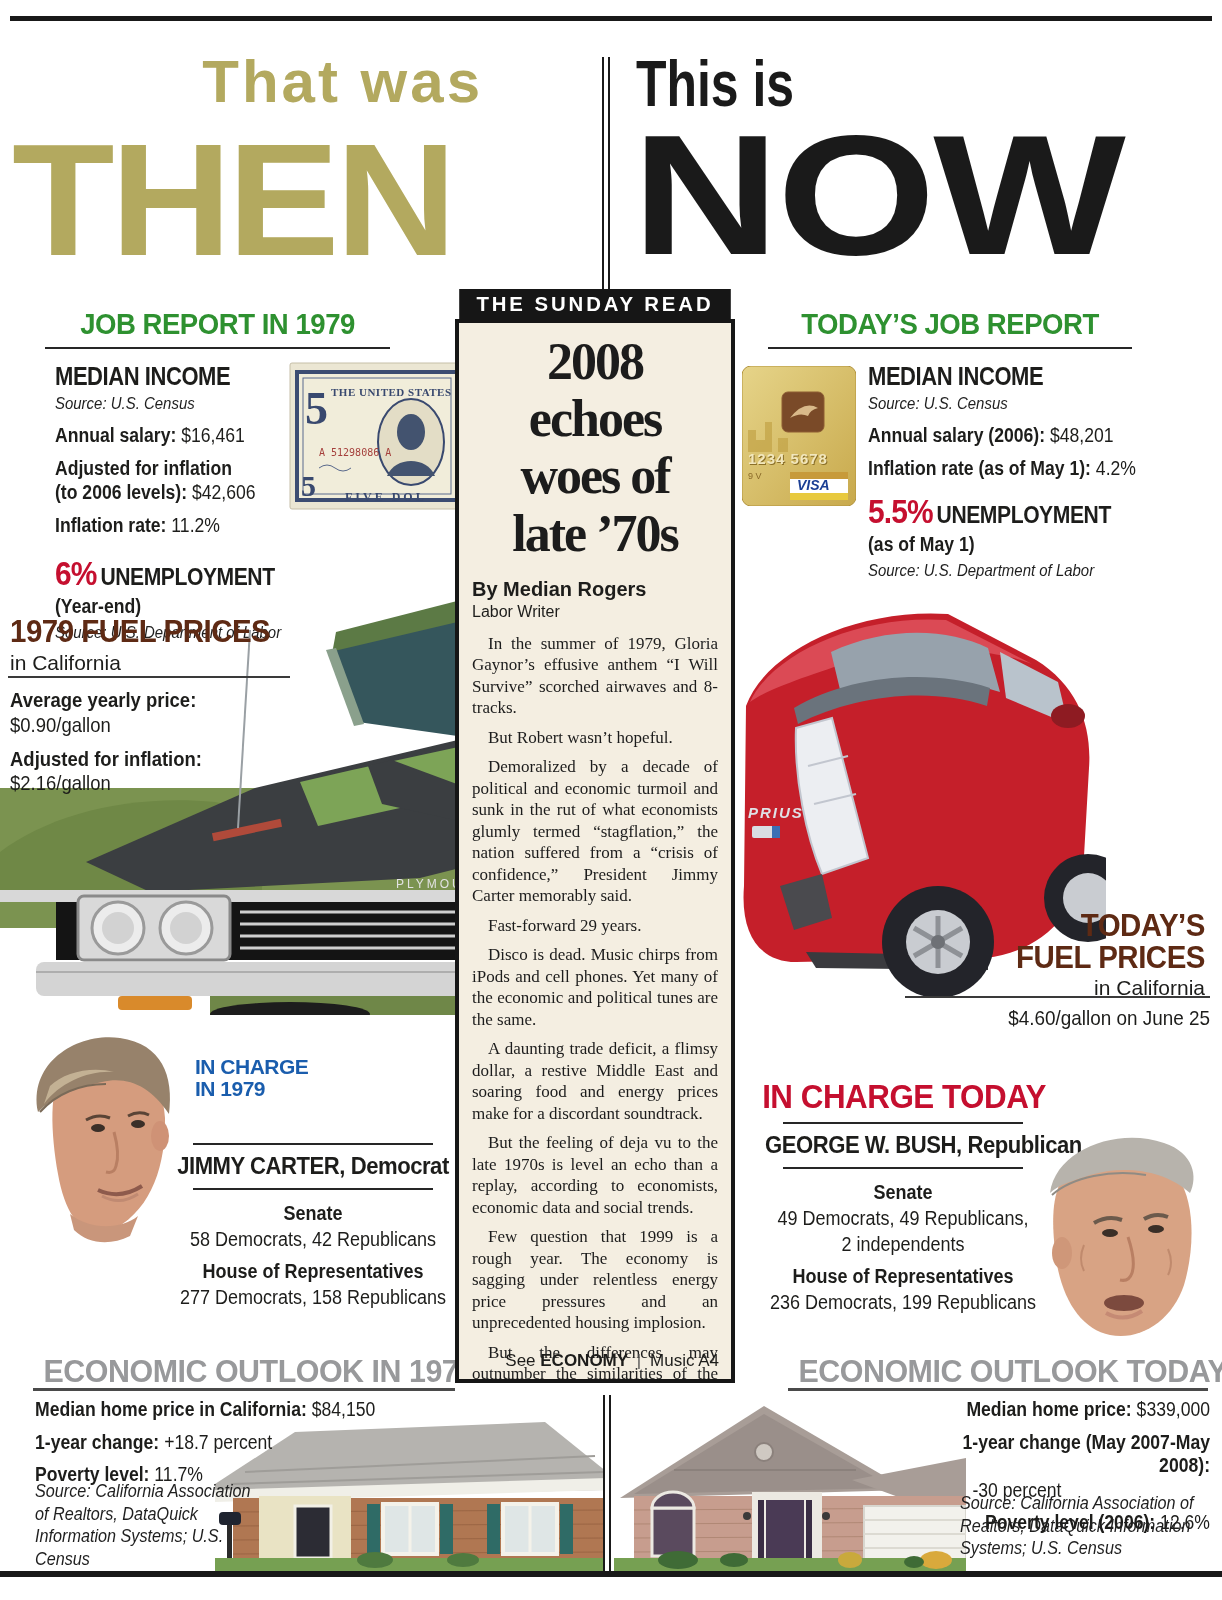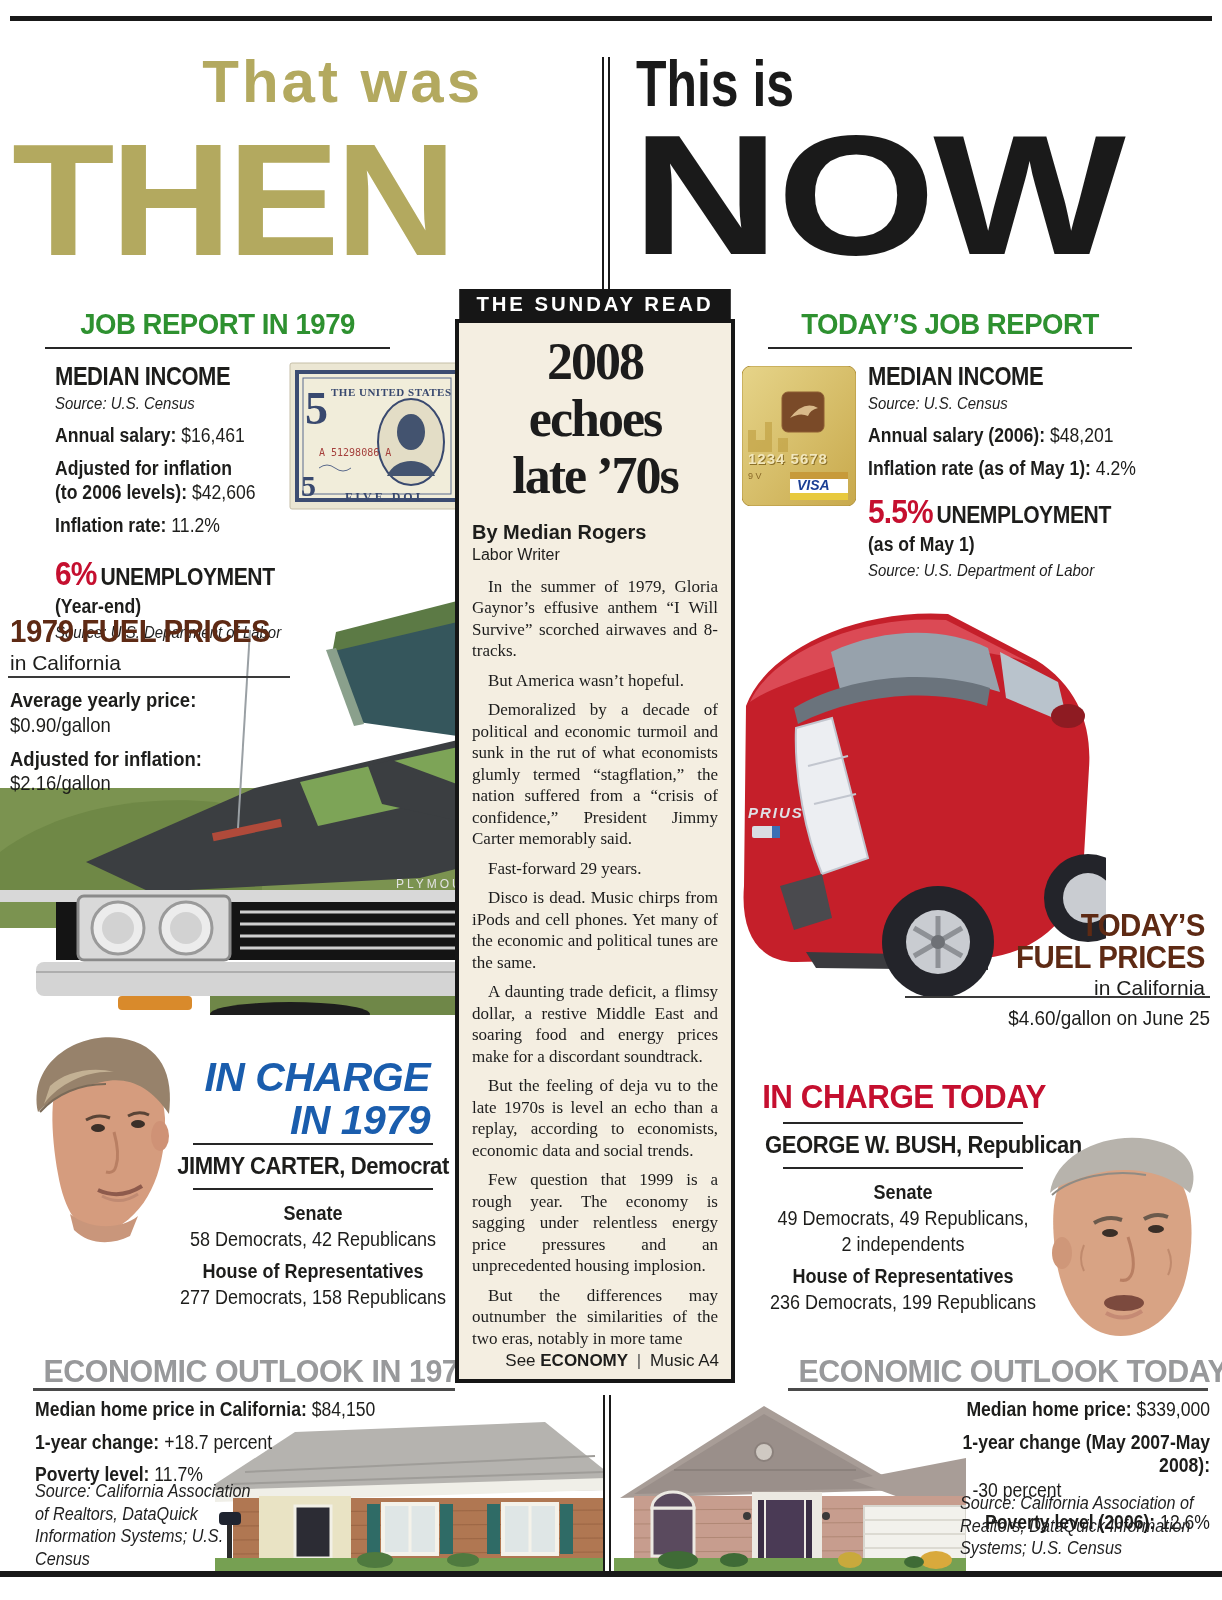--- a/index.html
+++ b/index.html
@@ -18,21 +18,21 @@
              color:var(--gold);transform:scaleX(1.05);transform-origin:left top;white-space:nowrap;}
   .now-kicker{left:636px;top:52px;font-size:64px;color:#1a1a1a;transform:scaleX(.78);transform-origin:left top;}
   .now-word{left:632px;top:110px;font-size:170px;font-weight:bold;line-height:1;letter-spacing:-2px;
             color:#1a1a1a;transform:scaleX(1.2);transform-origin:left top;white-space:nowrap;}
   .top-rule{left:10px;top:16px;width:1202px;height:5px;background:#191919;}
   .vdiv{width:4px;border-left:2px solid #1a1a1a;border-right:2px solid #1a1a1a;background:#fff;}
   
   .sec{font-weight:bold;letter-spacing:-.5px;line-height:1;white-space:nowrap;}
   .green-h{color:var(--green);font-size:29px;text-align:center;transform:scaleX(.95);transform-origin:center top;}
   .brown-h{color:var(--brown);font-size:31px;}
-  .blue-h{color:var(--blue);font-size:41px;text-align:right;line-height:1.05;font-style:italic;}
+  .blue-h{color:var(--blue);font-size:21px;text-align:left;line-height:1.05;}
   .red-h{color:var(--red);font-size:33px;text-align:center;}
   .gray-h{color:var(--gray);font-size:32px;text-align:center;transform:scaleX(.95);transform-origin:center top;}
   
   .stats{transform:scaleX(.88);transform-origin:left top;}
   .stats.right{transform-origin:right top;}
   .stat{margin:0 0 9px 0;font-size:20px;line-height:1.18;}
   .stat.tight{margin-bottom:1px;}
   .stat b{font-weight:bold;}
   .title-b{font-size:25px;font-weight:bold;letter-spacing:-.5px;margin:0 0 2px 0;}
   .source{font-style:italic;font-size:17px;line-height:1.25;color:#1f1f1f;margin:0 0 10px 0;}
@@ -376,27 +376,28 @@
 
   <div class="abs vdiv" style="left:603px;top:1395px;height:176px;z-index:2;"></div>
   <div class="abs bottom-rule"></div>
 
   <div class="abs srcol">
     <div class="srbar">THE SUNDAY READ</div>
     <div class="srbody">
       <div class="srhead">
         <div>2008</div>
         <div>echoes</div>
+        <div>woes of</div>
         <div>late ’70s</div>
       </div>
       <div class="byline">By Median Rogers</div>
       <div class="byrole">Labor Writer</div>
       <div class="story">
         <p>In the summer of 1979, Gloria Gaynor’s effusive anthem “I Will Survive” scorched airwaves and 8-tracks.</p>
-        <p>But America wasn’t hopeful.</p>
+        <p>But Robert wasn’t hopeful.</p>
         <p>Demoralized by a decade of political and economic turmoil and sunk in the rut of what economists glumly termed “stagflation,” the nation suffered from a “crisis of confidence,” President Jimmy Carter memorably said.</p>
         <p>Fast-forward 29 years.</p>
         <p>Disco is dead. Music chirps from iPods and cell phones. Yet many of the economic and political tunes are the same.</p>
         <p>A daunting trade deficit, a flimsy dollar, a restive Middle East and soaring food and energy prices make for a discordant soundtrack.</p>
         <p>But the feeling of deja vu to the late 1970s is level an echo than a replay, according to economists, economic data and social trends.</p>
         <p>Few question that 1999 is a rough year. The economy is sagging under relentless energy price pressures and an unprecedented housing implosion.</p>
         <p>But the differences may outnumber the similarities of the two eras, notably in more tame</p>
       </div>
       <div class="jump">
         <span>See</span>

